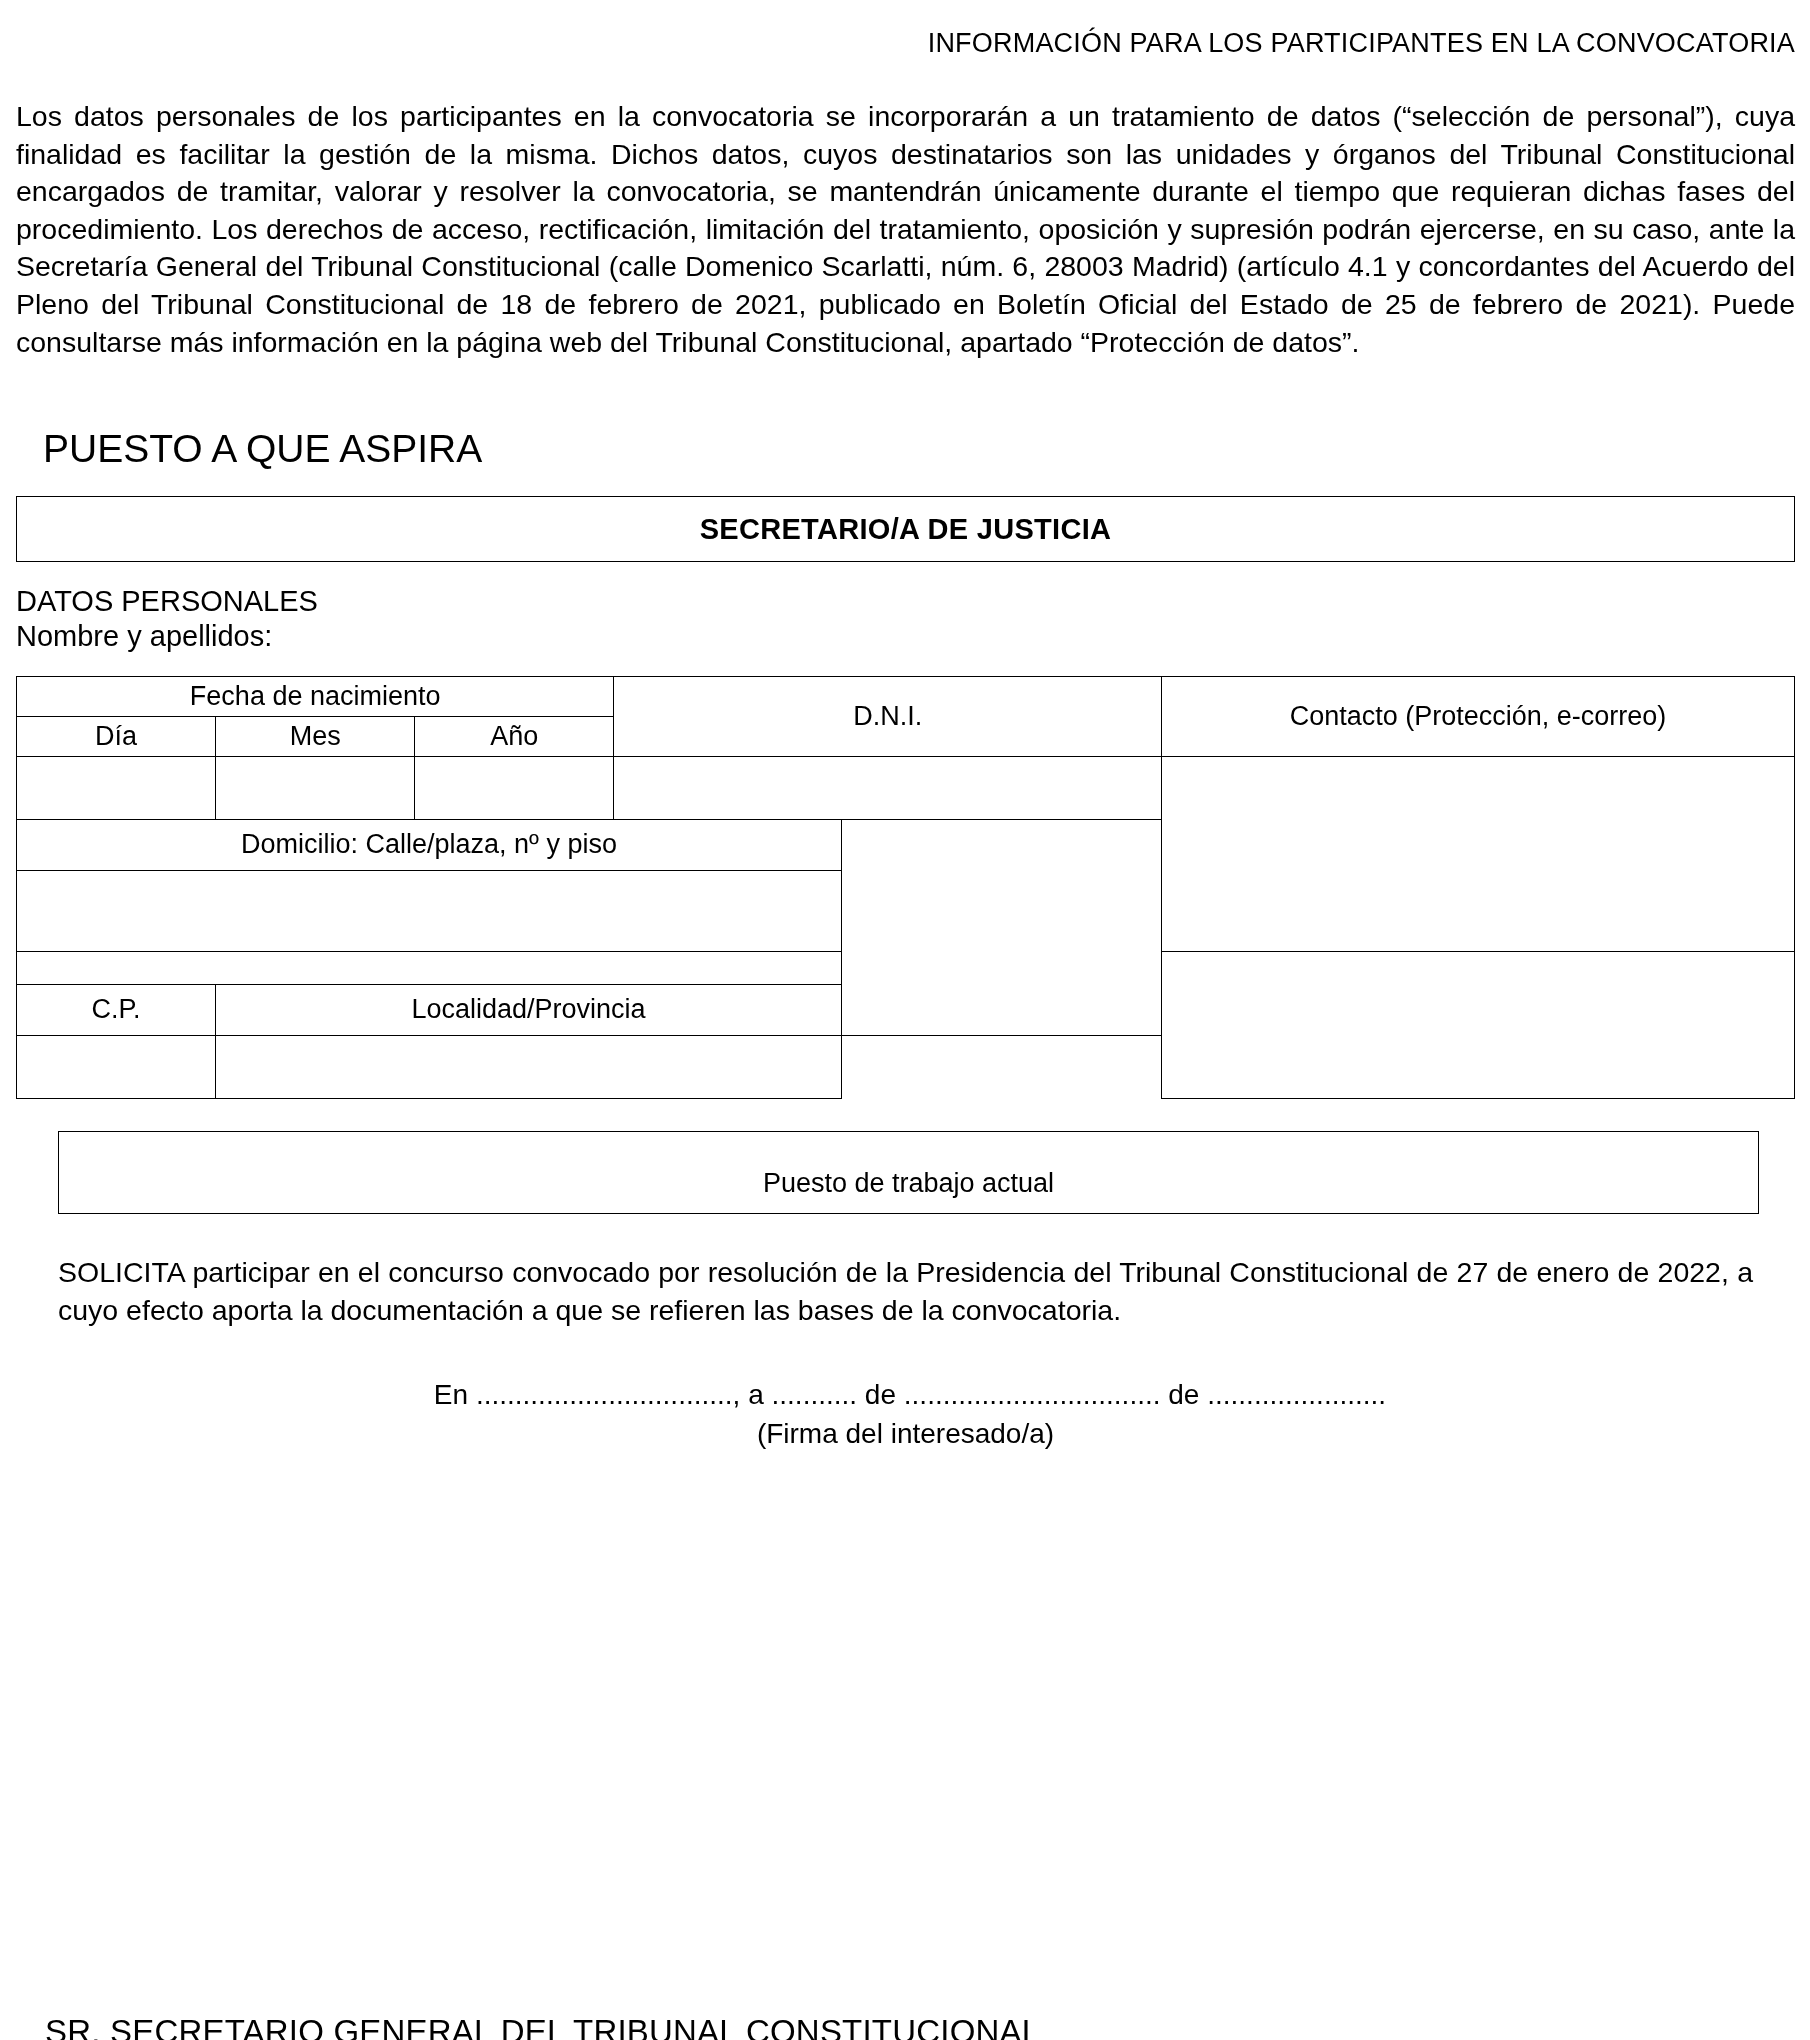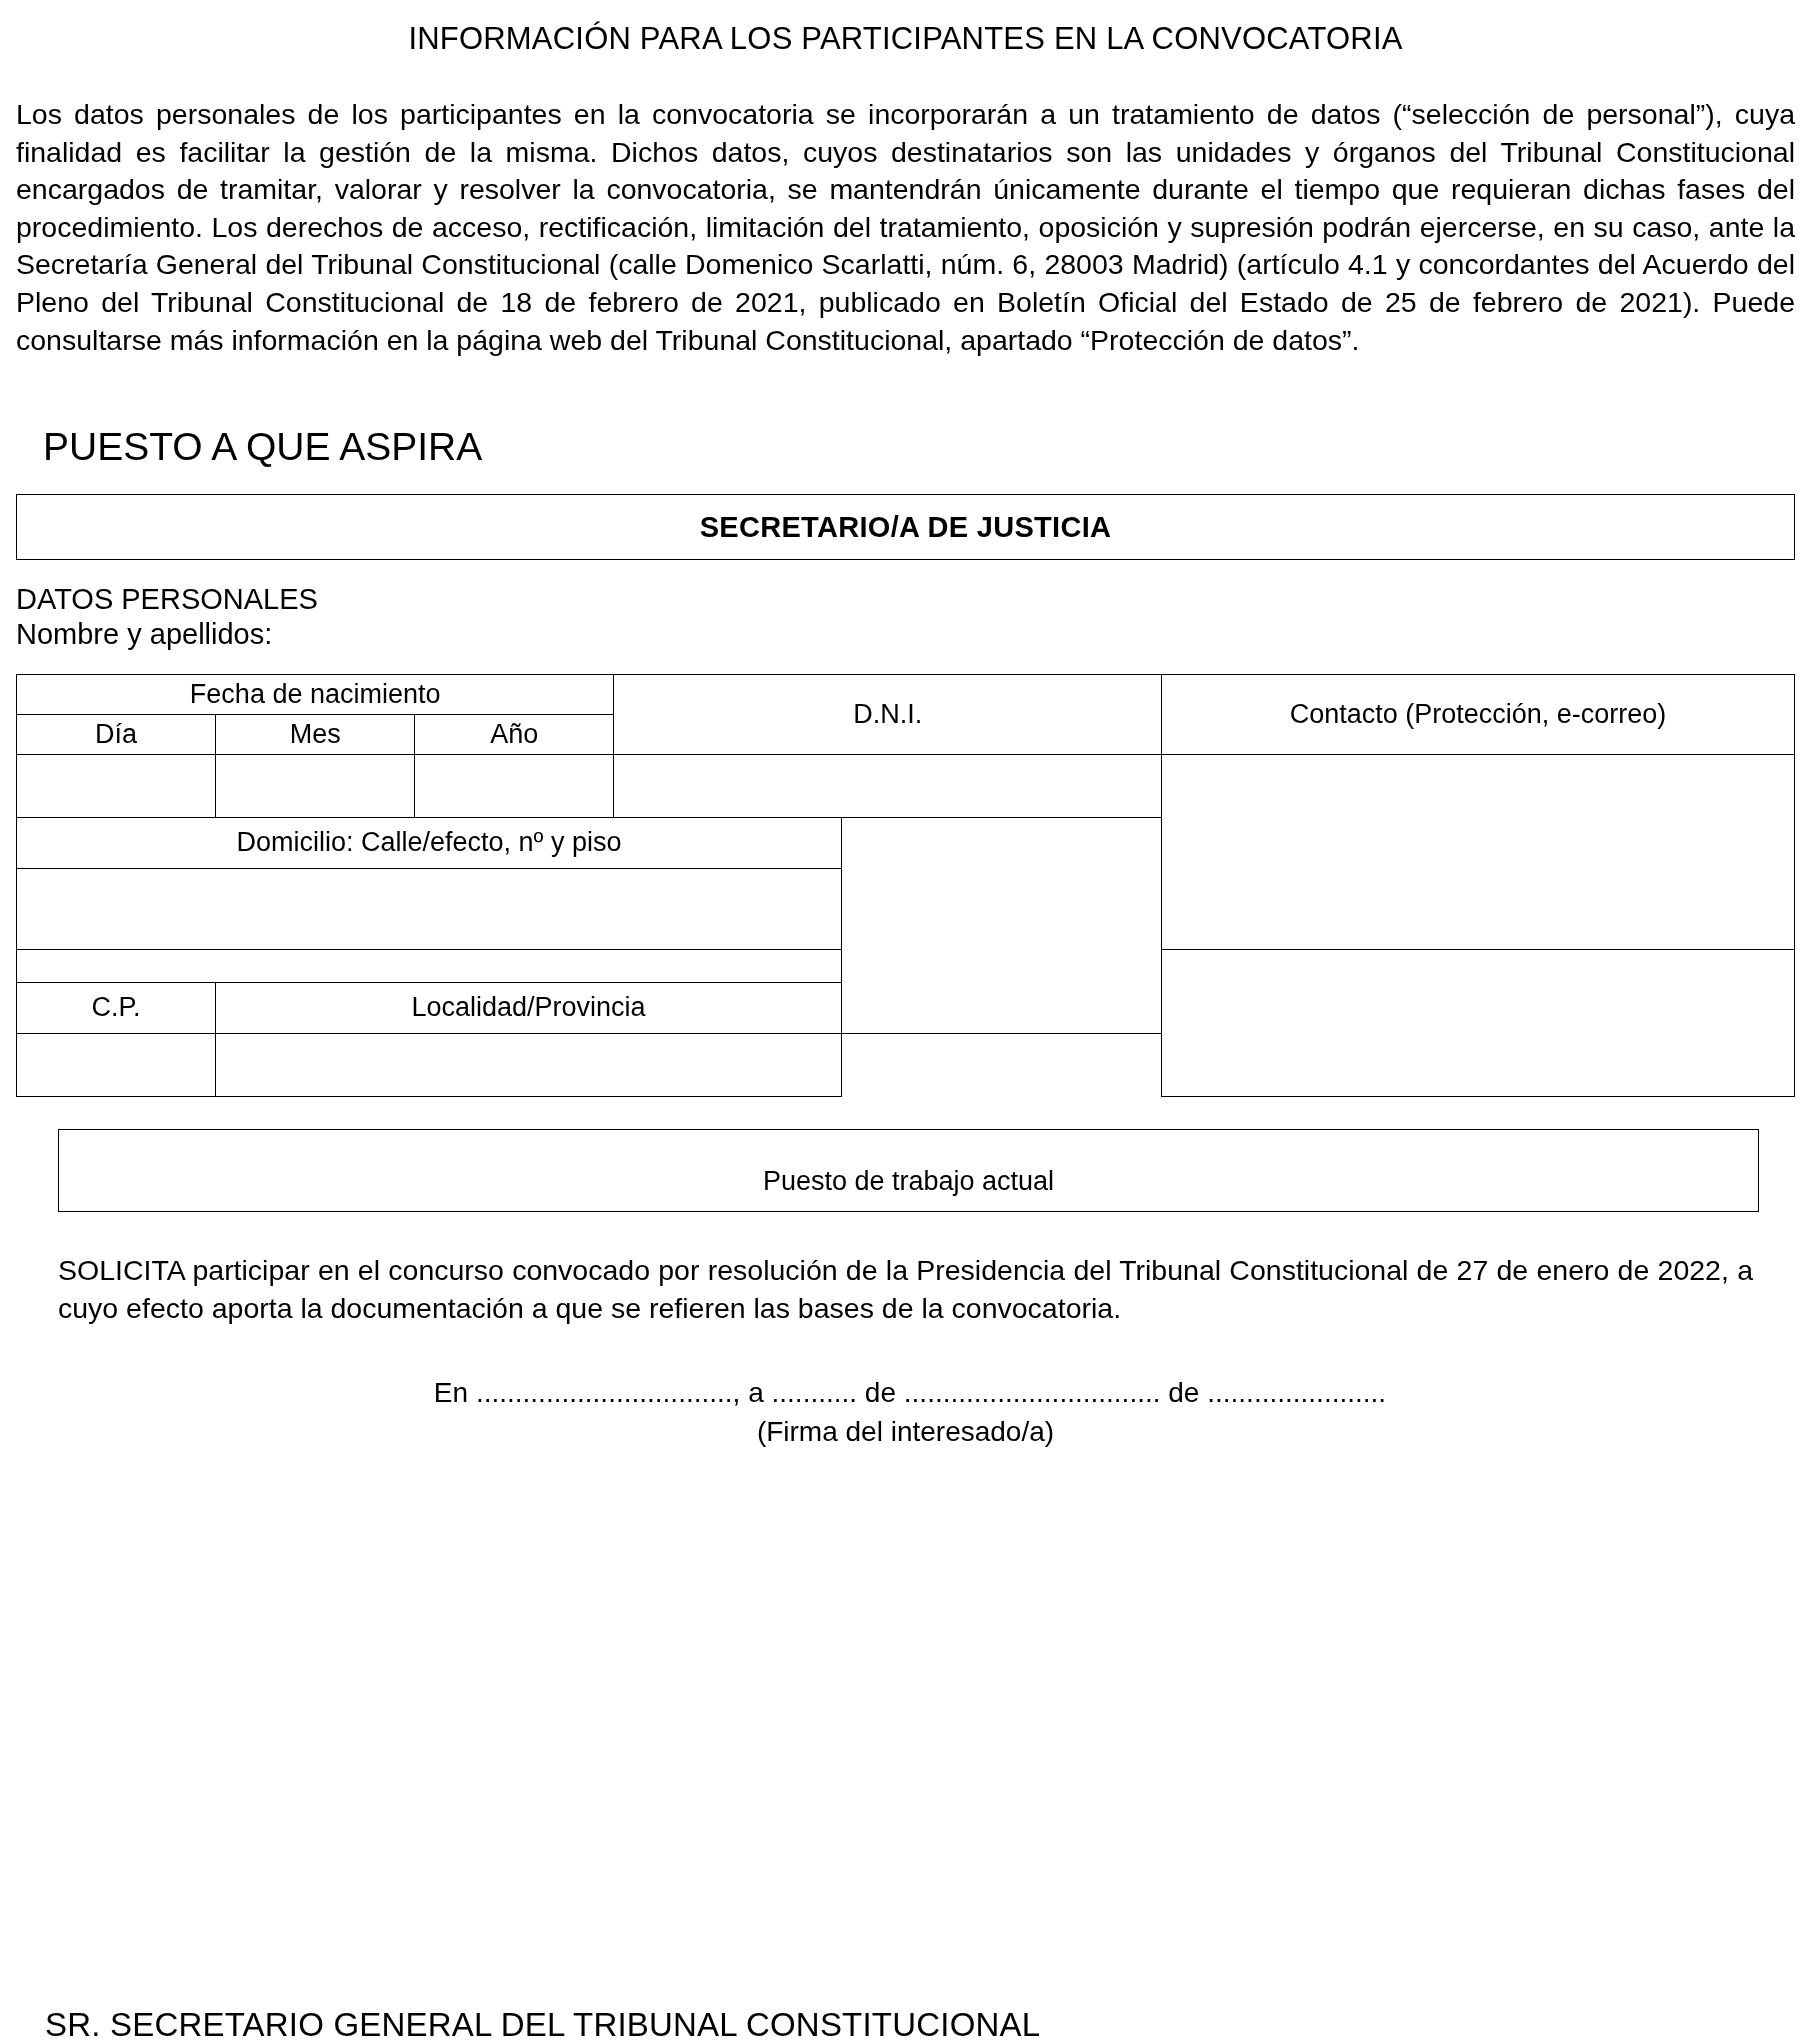--- a/index.html
+++ b/index.html
@@ -13,24 +13,24 @@
   }
   .page {
     width: 1811px;
     min-height: 2041px;
     margin: 0 auto;
     position: relative;
     box-sizing: border-box;
     padding: 0 16px;
   }
   .doc-title {
-    text-align: center;
-    font-size: 31px;
+    text-align: right;
+    font-size: 27px;
     letter-spacing: 0.2px;
-    margin: 21px 0 39px 0;
+    margin: 28px 0 39px 0;
     font-weight: 400;
   }
   .intro {
     font-size: 28.5px;
     line-height: 1.32;
     text-align: justify;
     text-justify: inter-word;
     margin: 0 0 0 0;
   }
   .section-label {
@@ -154,21 +154,21 @@
         <td class="h-44">Año</td>
       </tr>
       <tr>
         <td class="h-70"></td>
         <td class="h-70"></td>
         <td class="h-70"></td>
         <td colspan="2" class="h-70"></td>
         <td rowspan="3" class="h-70"></td>
       </tr>
       <tr>
-        <td colspan="4" class="h-56">Domicilio: Calle/efecto, nº y piso</td>
+        <td colspan="4" class="h-56">Domicilio: Calle/plaza, nº y piso</td>
         <td rowspan="4" class="noborder"></td>
       </tr>
       <tr>
         <td colspan="4" class="h-90 nb-bottom"></td>
       </tr>
       <tr>
         <td colspan="4" class="h-36 noborder" style="border-left:1.8px solid #000;border-right:1.8px solid #000;"></td>
         <td rowspan="3" class="h-36" style="border-top:1.8px solid #000;"></td>
       </tr>
       <tr>

